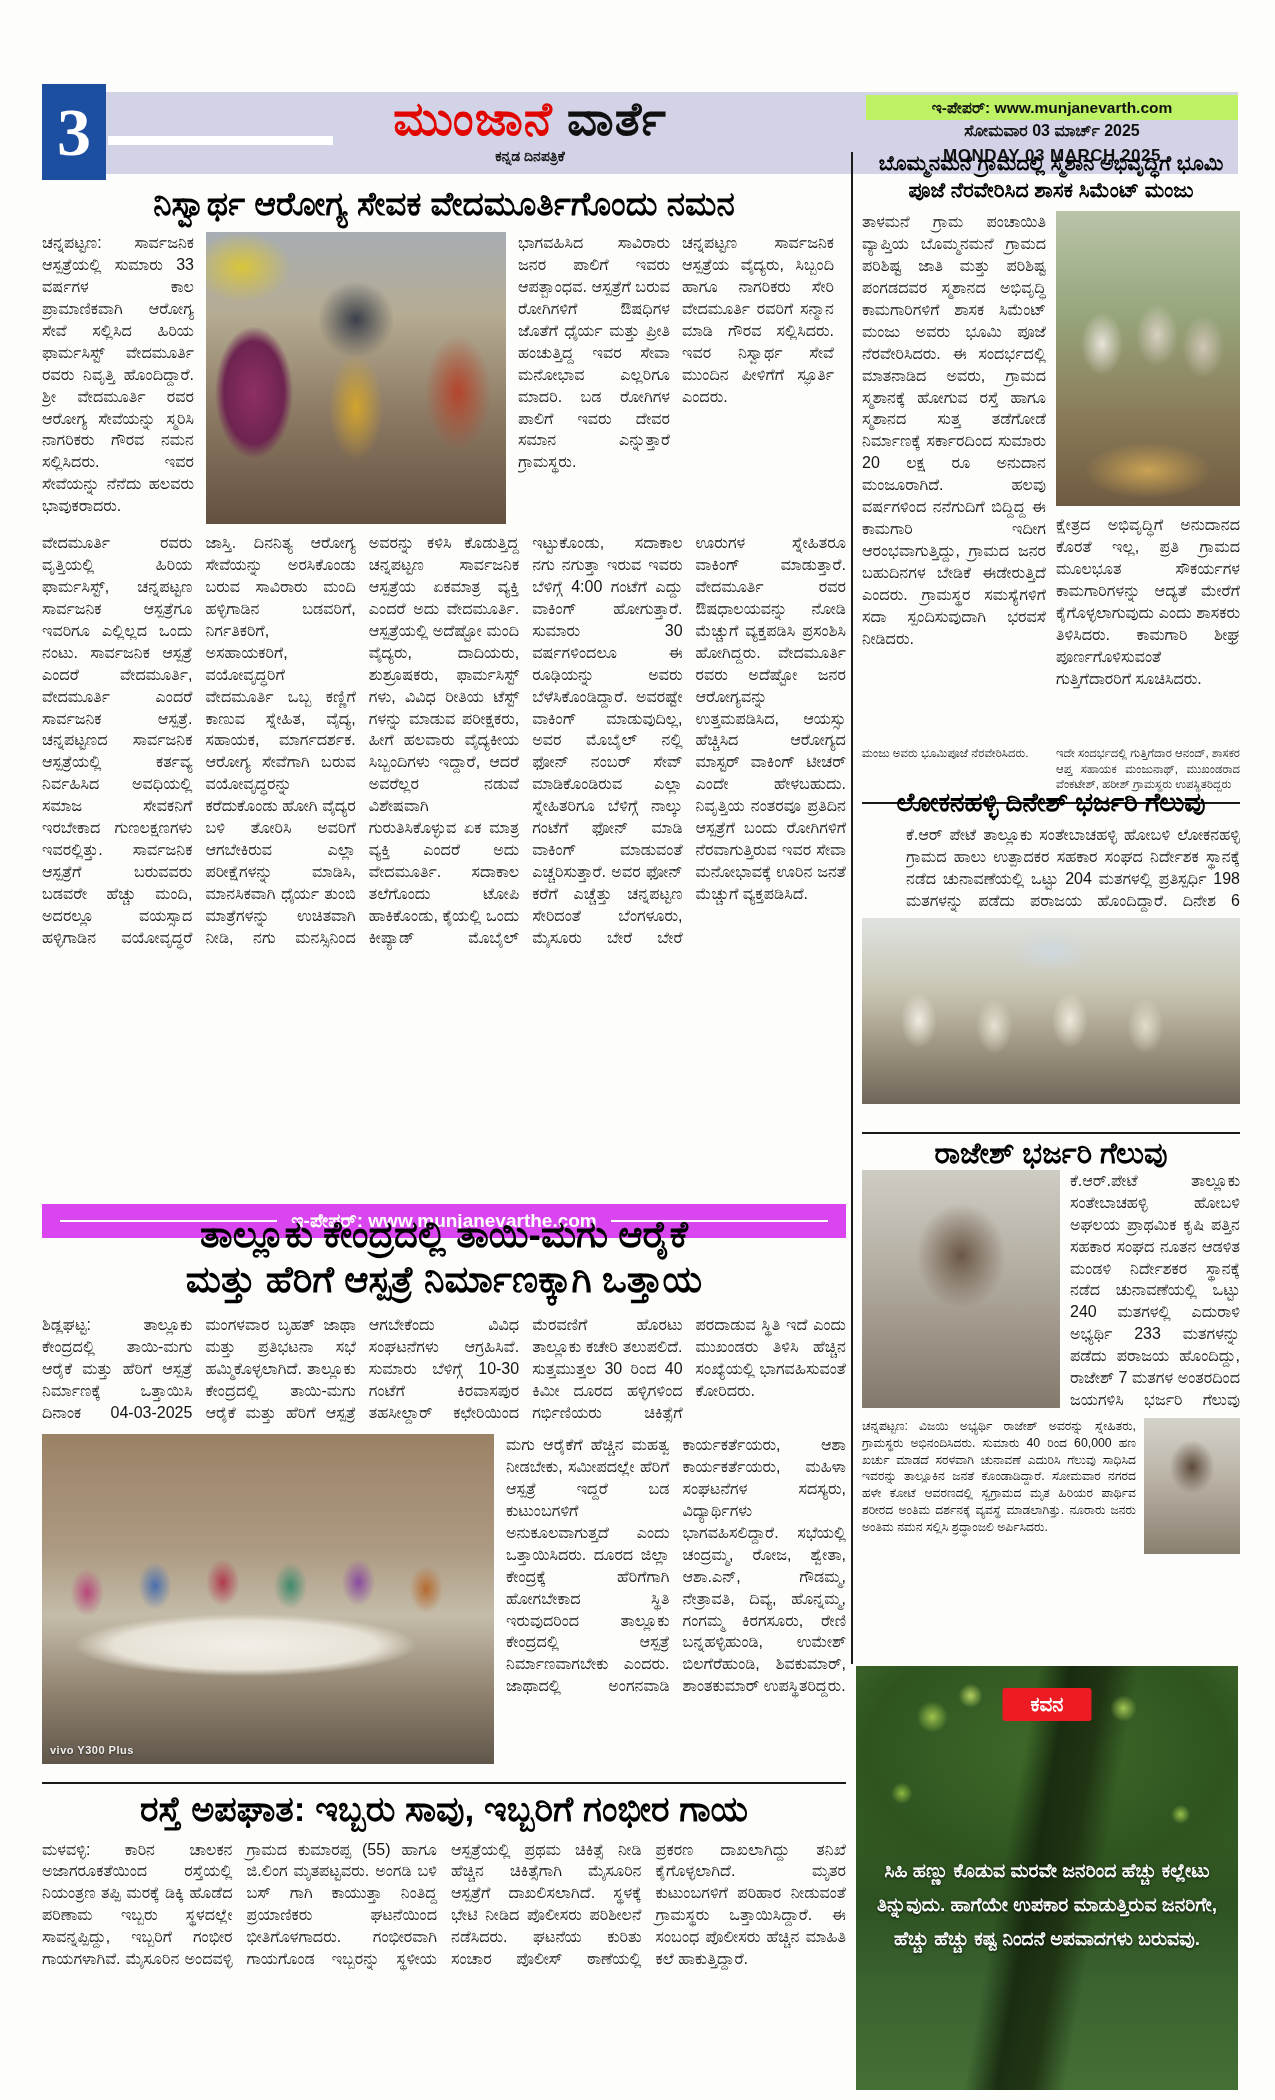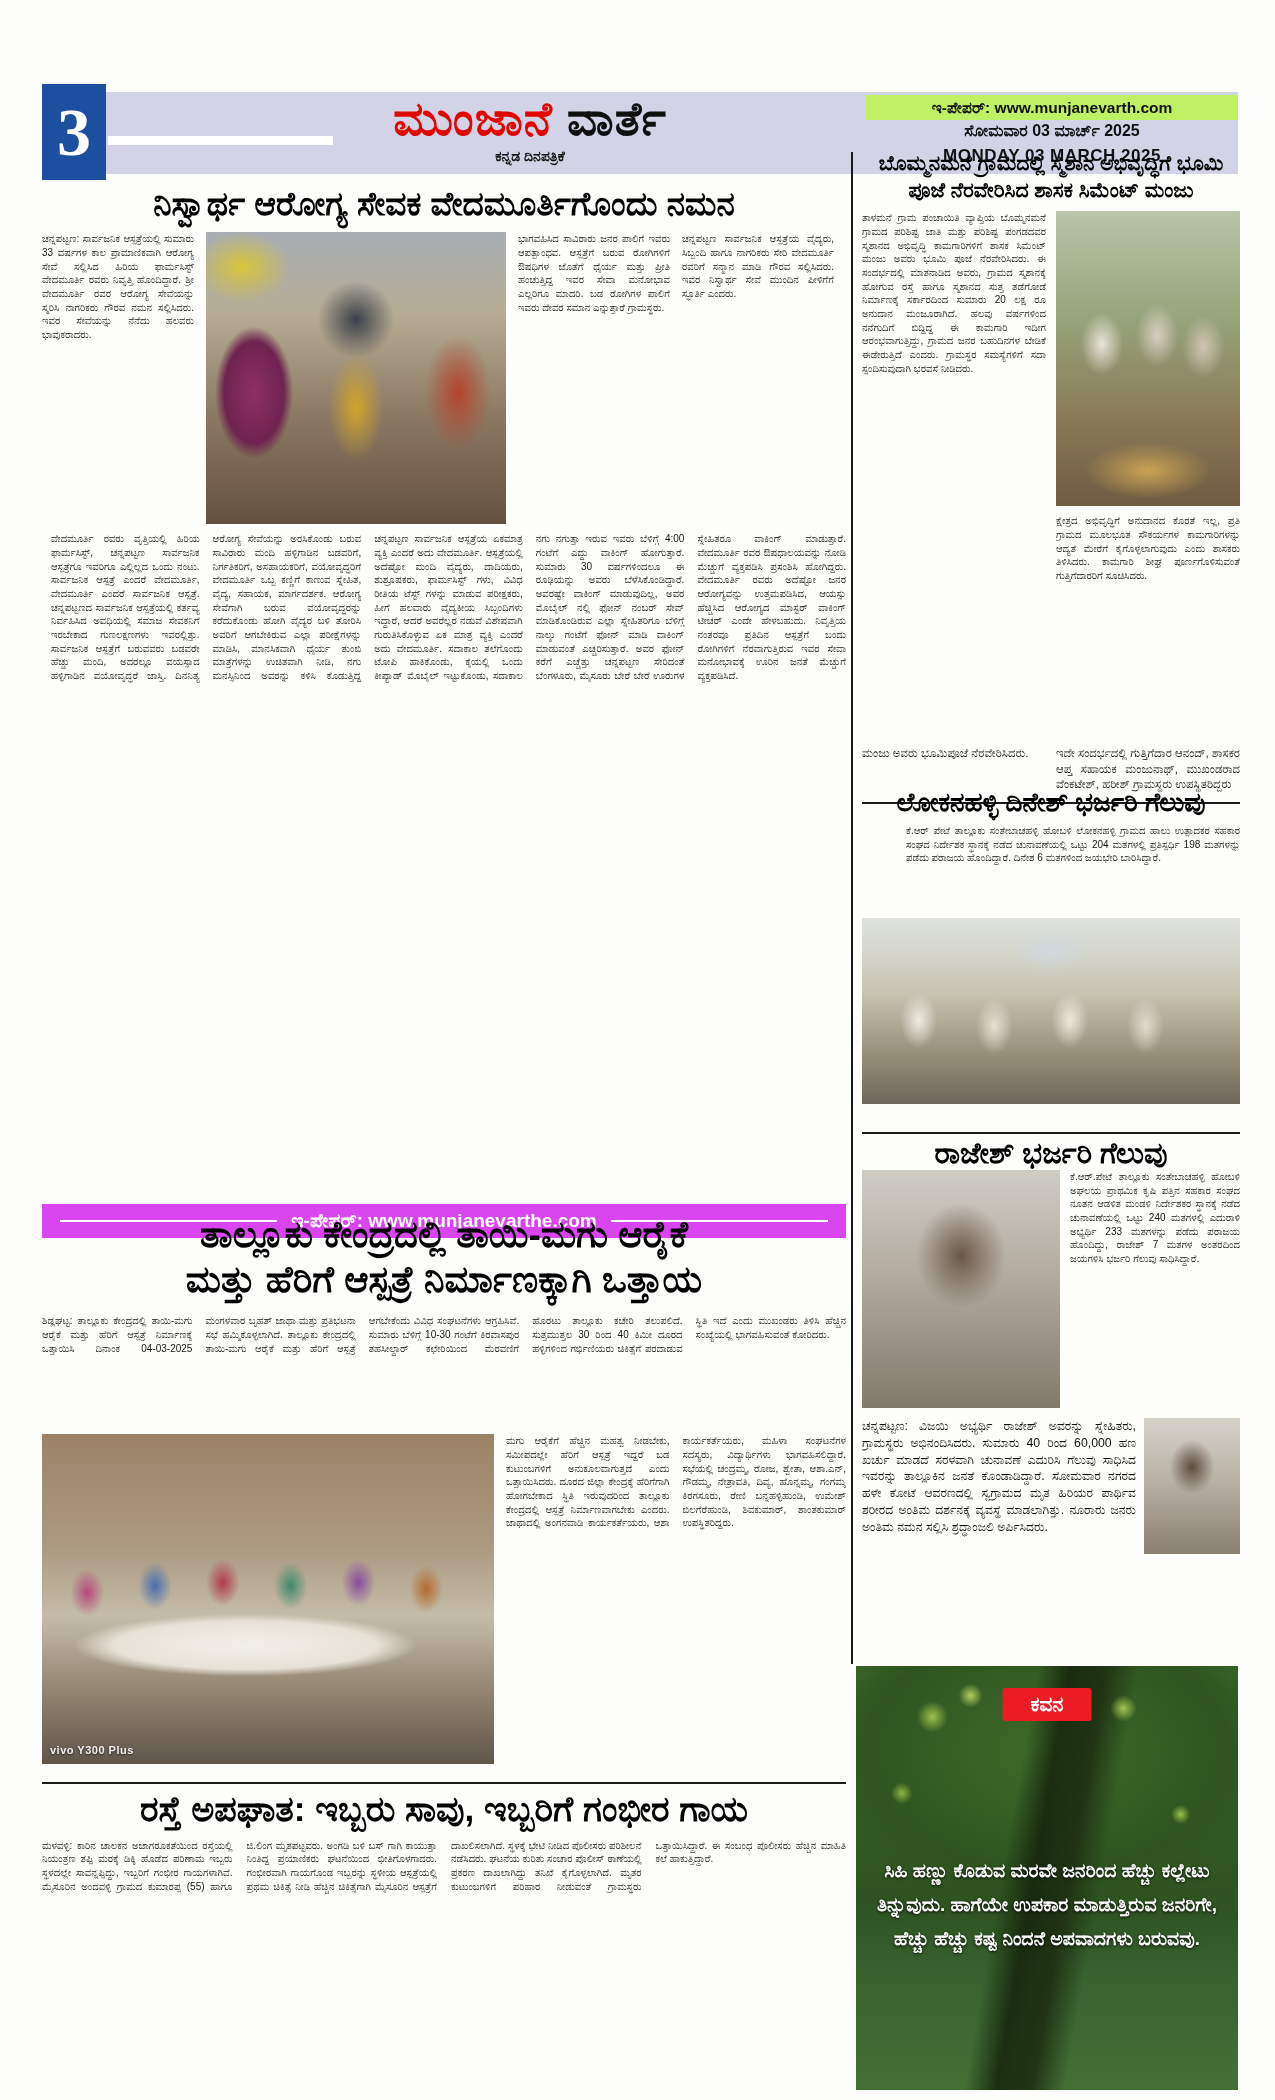--- a/index.html
+++ b/index.html
@@ -21,27 +21,27 @@
   .masthead .blk{color:#101010;}
   .tagline{position:absolute;left:150px;top:148px;width:760px;text-align:center;
     font-size:14px;font-weight:700;color:#111;}
   .webbox{position:absolute;left:866px;top:95px;width:372px;height:25px;background:#bef264;
     display:flex;align-items:center;justify-content:center;font-size:15.5px;font-weight:700;}
   .date-kn{position:absolute;left:866px;top:122px;width:372px;text-align:center;
     font-size:16px;font-weight:700;}
   .date-en{position:absolute;left:866px;top:146px;width:372px;text-align:center;
     font-size:17px;font-weight:700;letter-spacing:.5px;}
   
-  .jt{text-align:justify;font-size:10px;line-height:1.37;color:#141414;overflow:hidden;}
+  .jt{text-align:justify;font-size:16px;line-height:1.37;color:#141414;overflow:hidden;}
   .hl{font-weight:800;color:#000;}
   
   .a1{position:absolute;left:42px;top:186px;width:804px;}
   .a1 .hl{font-size:33px;text-align:center;line-height:1.1;}
   .a1-row1{display:flex;gap:12px;margin-top:10px;height:292px;}
-  .a1-row2{margin-top:8px;height:600px;column-count:5;column-gap:13px;margin-left:9px;}
+  .a1-row2{margin-top:8px;height:600px;column-count:5;column-gap:13px;}
   .colw{width:152px;flex:0 0 auto;height:100%;}
   
   .photo{flex:0 0 auto;}
   .photo-wedding{width:300px;height:292px;background:
     radial-gradient(70px 50px at 12% 12%, #d9c53a, transparent 70%),
     radial-gradient(50px 85px at 16% 55%, #8e2f63 0%, #6e2450 60%, transparent 78%),
     radial-gradient(46px 80px at 84% 55%, #b4452c 0%, transparent 72%),
     radial-gradient(40px 78px at 50% 60%, #d1a42c 0%, transparent 68%),
     radial-gradient(55px 55px at 50% 30%, #3a3f4a 0%, transparent 70%),
     linear-gradient(180deg,#a7adb3 0%,#b6ac93 28%,#8d7a64 62%,#64503f 100%);}

